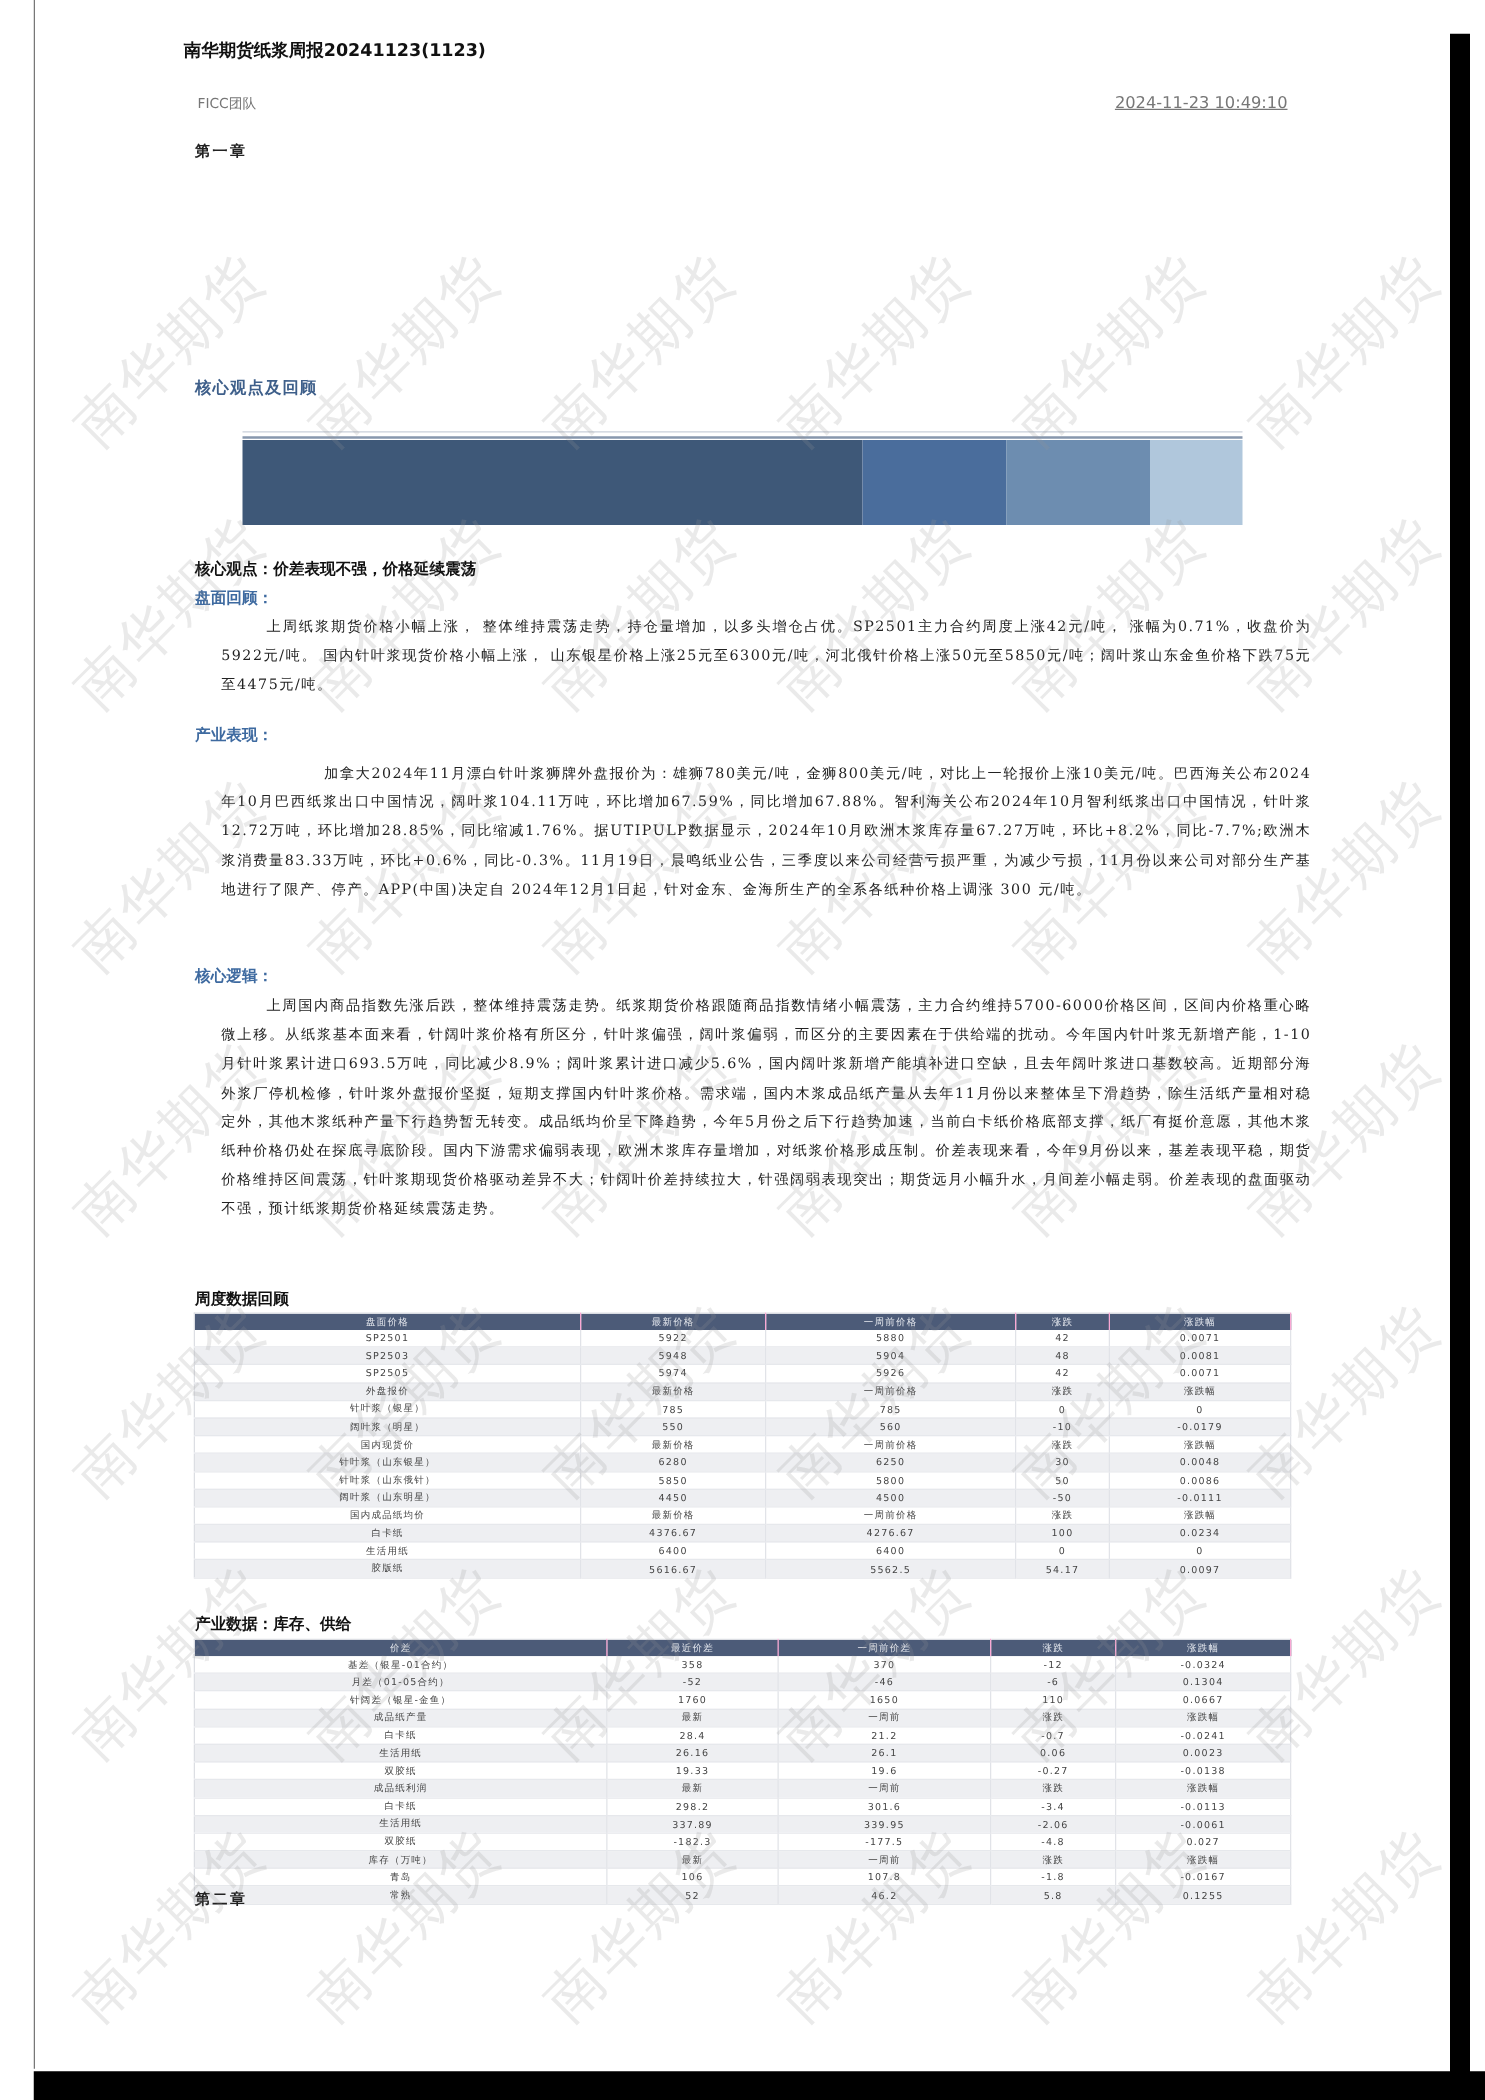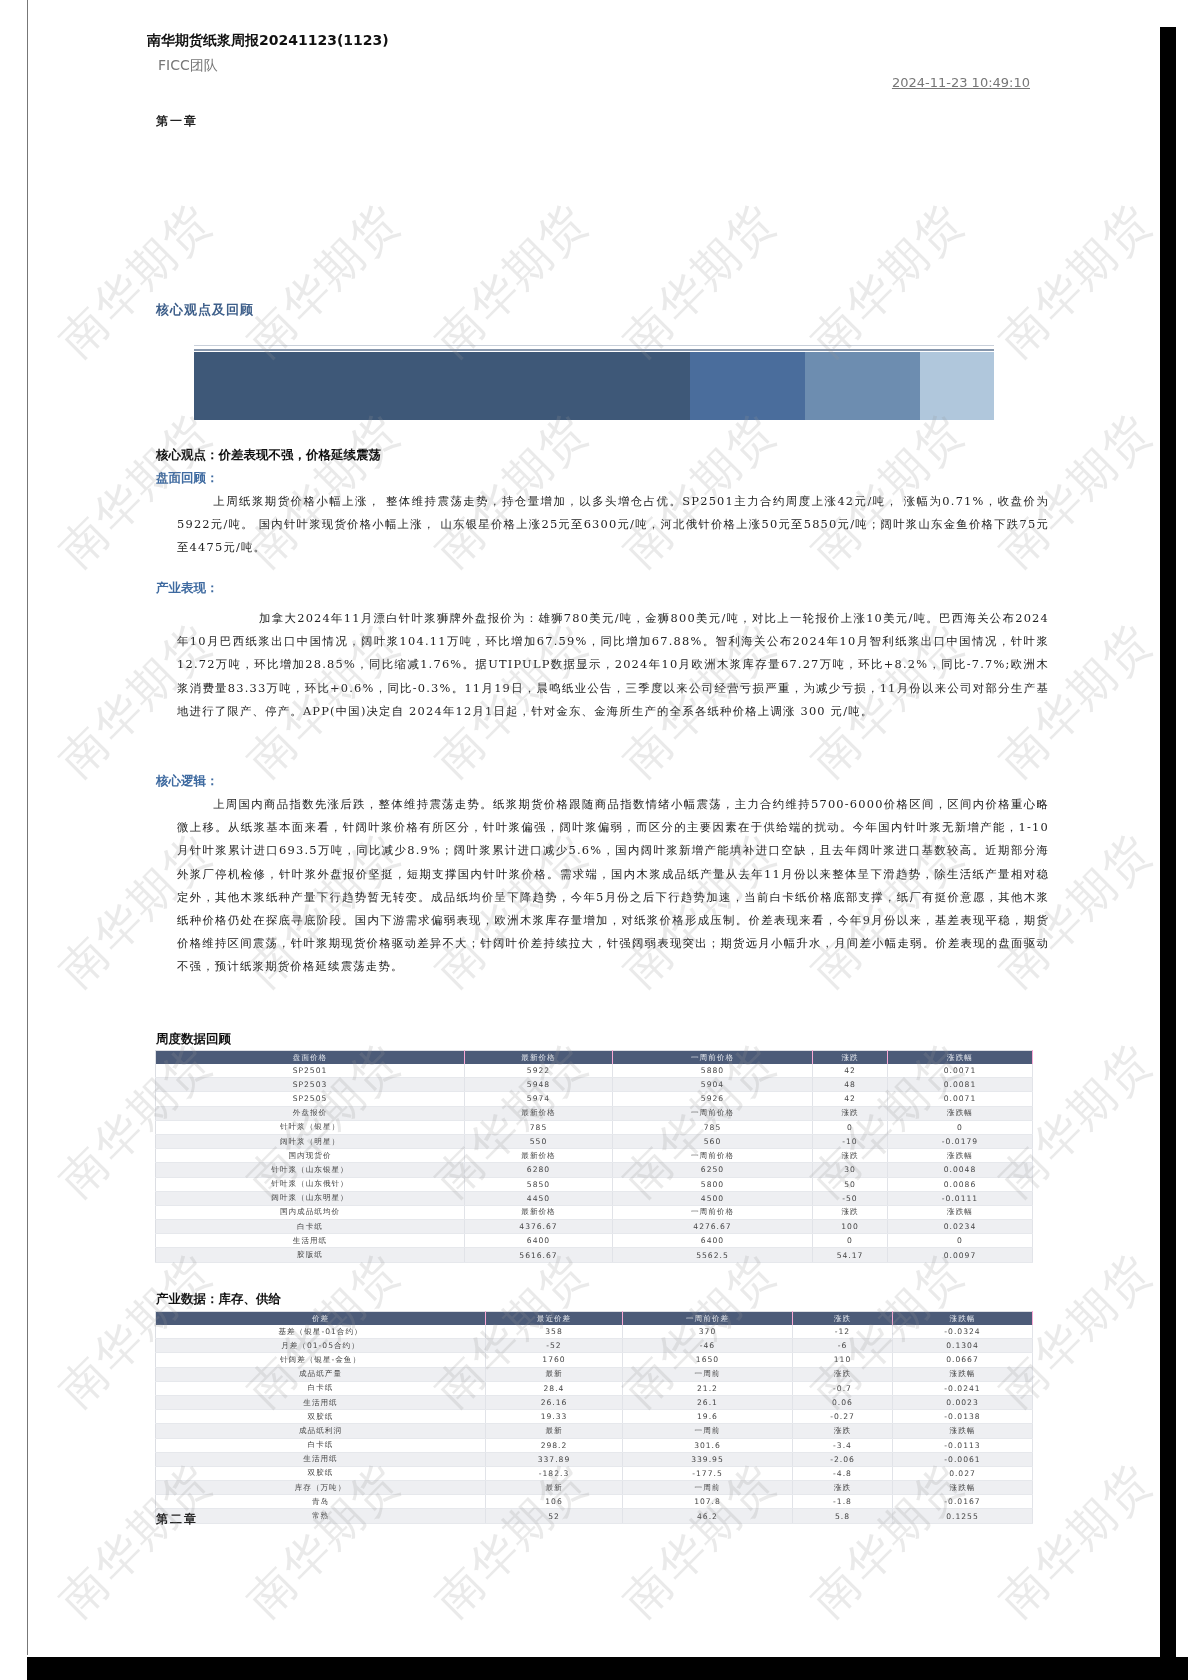--- a/index.html
+++ b/index.html
@@ -10,21 +10,21 @@
     color:#333;
   }
   .page-border-left { position:absolute; left:27px; top:0; width:1px; height:1655px; background:#777; }
   .page-border-right { position:absolute; left:1160px; top:27px; width:16px; height:1653px; background:#000; }
   .page-border-bottom { position:absolute; left:27px; top:1657px; width:1161px; height:23px; background:#000; }
 
   .watermark-layer { position:absolute; left:0; top:0; width:1160px; height:1656px; overflow:hidden; pointer-events:none; z-index:5; }
   .wm { position:absolute; font-size:46px; color:rgba(150,150,150,0.20); transform:rotate(-45deg); white-space:nowrap; letter-spacing:2px; font-family:"DejaVu Sans", sans-serif; }
 
   .doc-title { position:absolute; left:147px; top:32px; font-size:14px; font-weight:bold; color:#111; }
-  .doc-author { position:absolute; left:158px; top:57px; font-size:14px; color:#777; }
+  .doc-author { position:absolute; left:158px; top:75px; font-size:11px; color:#777; }
   .doc-time { position:absolute; right:158px; top:75px; font-size:13px; color:#777;text-decoration:underline; }
   .chapter { position:absolute; left:156px; font-size:12px; font-weight:bold; color:#222; letter-spacing:2px; }
 
   .section-heading-blue { position:absolute; left:156px; font-size:13px; font-weight:bold; color:#3e5f8a; letter-spacing:1px; }
 
   .banner { position:absolute; left:194px; top:345px; width:800px; height:75px; }
   .banner-line1 { position:absolute; left:0; top:0; width:800px; height:1px; background:#c9d0da; }
   .banner-line2 { position:absolute; left:0; top:4px; width:800px; height:2px; background:#8797ad; }
   .banner-blocks { position:absolute; left:0; top:7px; width:800px; height:68px; display:flex; }
   .banner-block { height:100%; }

